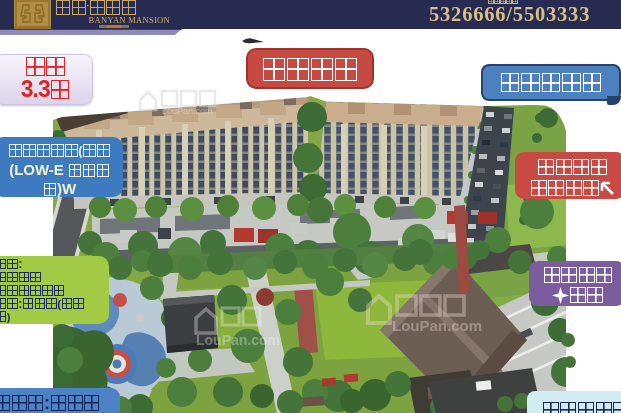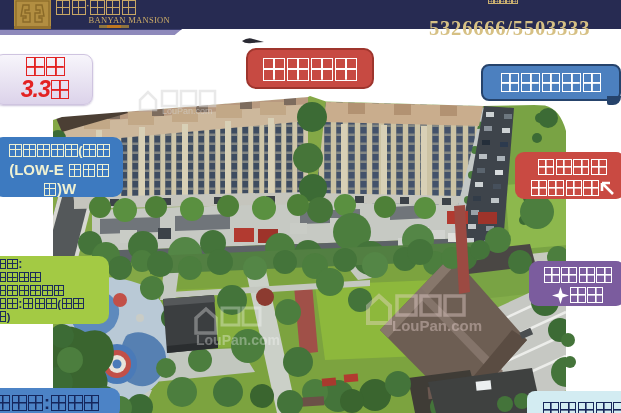--- a/index.html
+++ b/index.html
@@ -31,21 +31,21 @@
 <div class="abs" style="left:55px;top:-2px;width:112px;height:17px;color:#c8a765;font-size:17px;font-weight:bold;letter-spacing:3.5px;white-space:nowrap;">
   <span class="hz"></span><span class="hz"></span><span style="font-size:9px;vertical-align:4px;letter-spacing:0;">·</span><span class="hz"></span><span class="hz"></span><span class="hz"></span>
 </div>
 
 <div class="abs" style="left:58px;top:15px;width:112px;text-align:right;color:#cfae67;font-size:8.5px;font-family:'Liberation Serif',serif;letter-spacing:.3px;white-space:nowrap;">BANYAN MANSION</div>
 
 <div class="abs" style="left:99px;top:24.5px;width:30px;height:3.5px;background:linear-gradient(90deg,#8d7440 0 28%,#c07820 28% 72%,#8d7440 72%);"></div>
 
 <div class="abs" style="left:488px;top:-3px;width:130px;color:#cbb070;font-size:6.5px;letter-spacing:3px;"><span class="hz"></span><span class="hz"></span><span class="hz"></span><span class="hz"></span><span class="hz"></span></div>
 
-<div class="abs" style="left:429px;top:17px;width:170px;color:#d6c084;font-size:20.5px;font-family:'Liberation Serif',serif;font-weight:bold;white-space:nowrap;letter-spacing:.8px;">5326666/5503333</div>
+<div class="abs" style="left:429px;top:3px;width:170px;color:#d6c084;font-size:20.5px;font-family:'Liberation Serif',serif;font-weight:bold;white-space:nowrap;letter-spacing:.8px;">5326666/5503333</div>
 
 <svg class="abs" style="left:0;top:0;" width="621" height="413" viewBox="0 0 621 413">
   <defs>
     <pattern id="win" width="11" height="9" patternUnits="userSpaceOnUse">
       <rect width="11" height="9" fill="#cfc6a9"></rect>
       <rect x="0" y="0" width="6.5" height="9" fill="#41506488"></rect>
       <rect x="0.5" y="1" width="5.5" height="6.5" fill="#3e4c60"></rect>
     </pattern>
     <pattern id="win2" width="12" height="9" patternUnits="userSpaceOnUse">
       <rect width="12" height="9" fill="#ccc3a4"></rect>
@@ -411,21 +411,21 @@
   </g>
 </svg>
 
 <svg class="abs" style="left:240px;top:36px;" width="26" height="9" viewBox="0 0 26 9">
   <path d="M2 5 Q8 1 13 3 L24 6 L12 7 Q5 8 2 5 Z" fill="#2a2a33"></path>
 </svg>
 
 <div class="abs" style="left:-6px;top:54px;width:97px;height:49px;border-radius:9px;
      background:linear-gradient(#f7f5fb,#dcd3ea);border:1.5px solid #cfc4e0;box-shadow:0 1px 2px rgba(120,100,160,.4);"></div>
 
-<div class="abs" style="left:0px;top:55px;width:91px;text-align:center;color:#e32222;font-size:22px;font-weight:bold;line-height:23px;font-style:italic;">
+<div class="abs" style="left:0px;top:55px;width:91px;text-align:center;color:#e32222;font-size:22px;font-weight:bold;line-height:23px;">
   <span class="hz"></span><span class="hz"></span><br>
   <span style="font-size:23px;letter-spacing:-1px;">3.3</span><span class="hz"></span>
 </div>
 
 <div class="abs" style="left:246px;top:48px;width:128px;height:41px;border-radius:10px;
      background:#c74a42;border:2px solid #9e352d;box-sizing:border-box;"></div>
 
 <div class="abs" style="left:246px;top:54px;width:128px;text-align:center;color:#ffffff;font-size:26px;font-weight:bold;">
   <span class="hz"></span><span class="hz"></span><span class="hz"></span><span class="hz"></span>
 </div>

